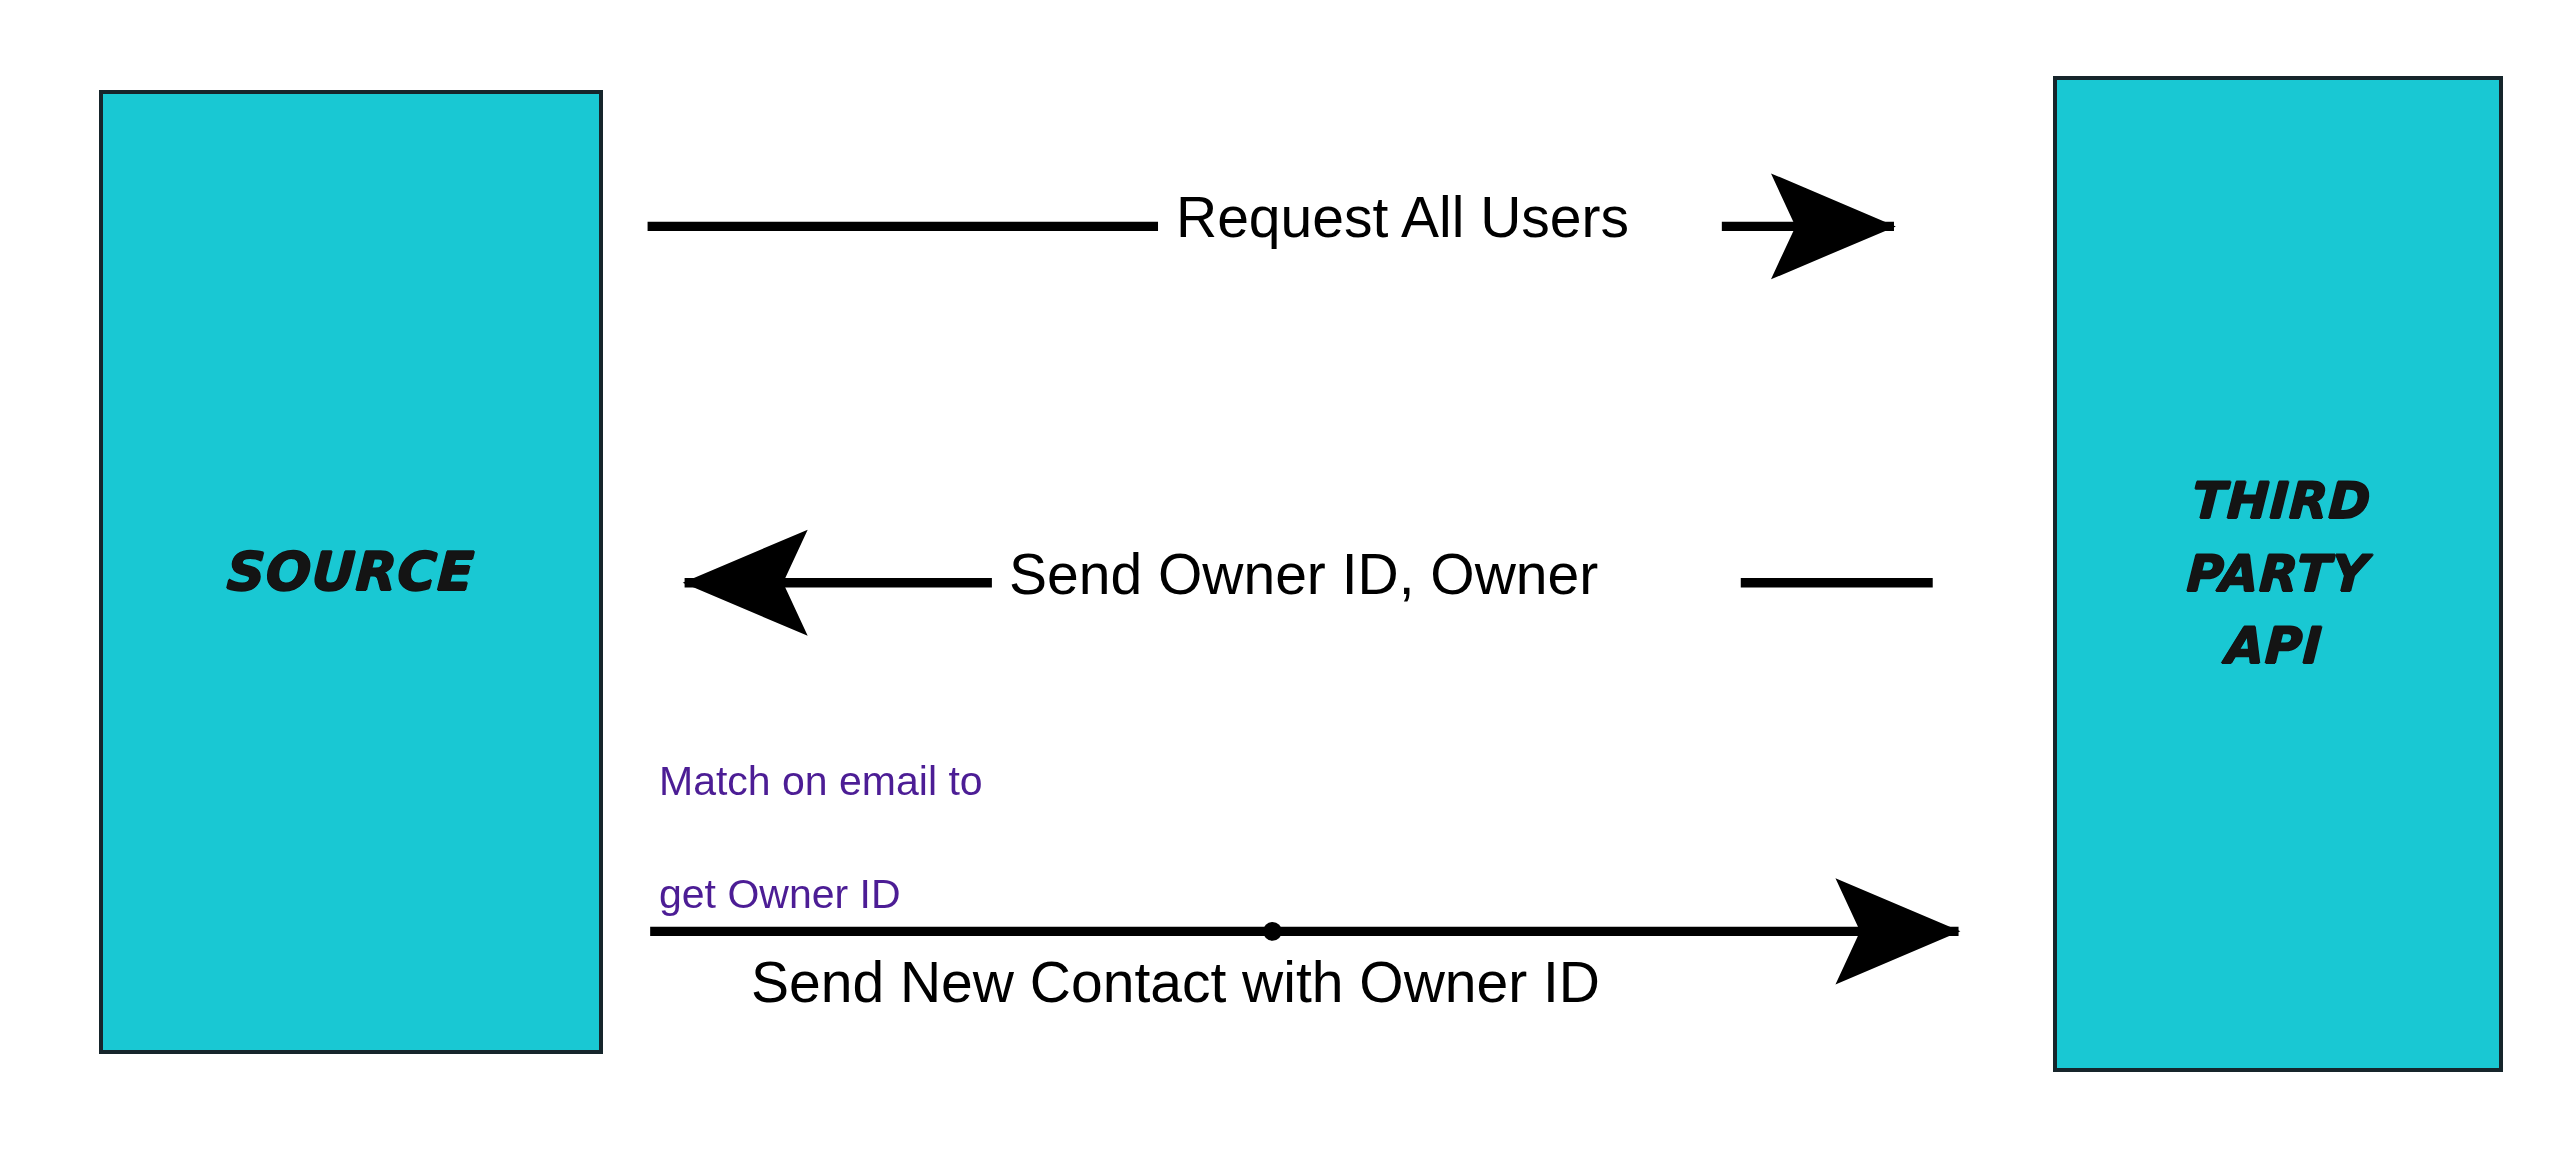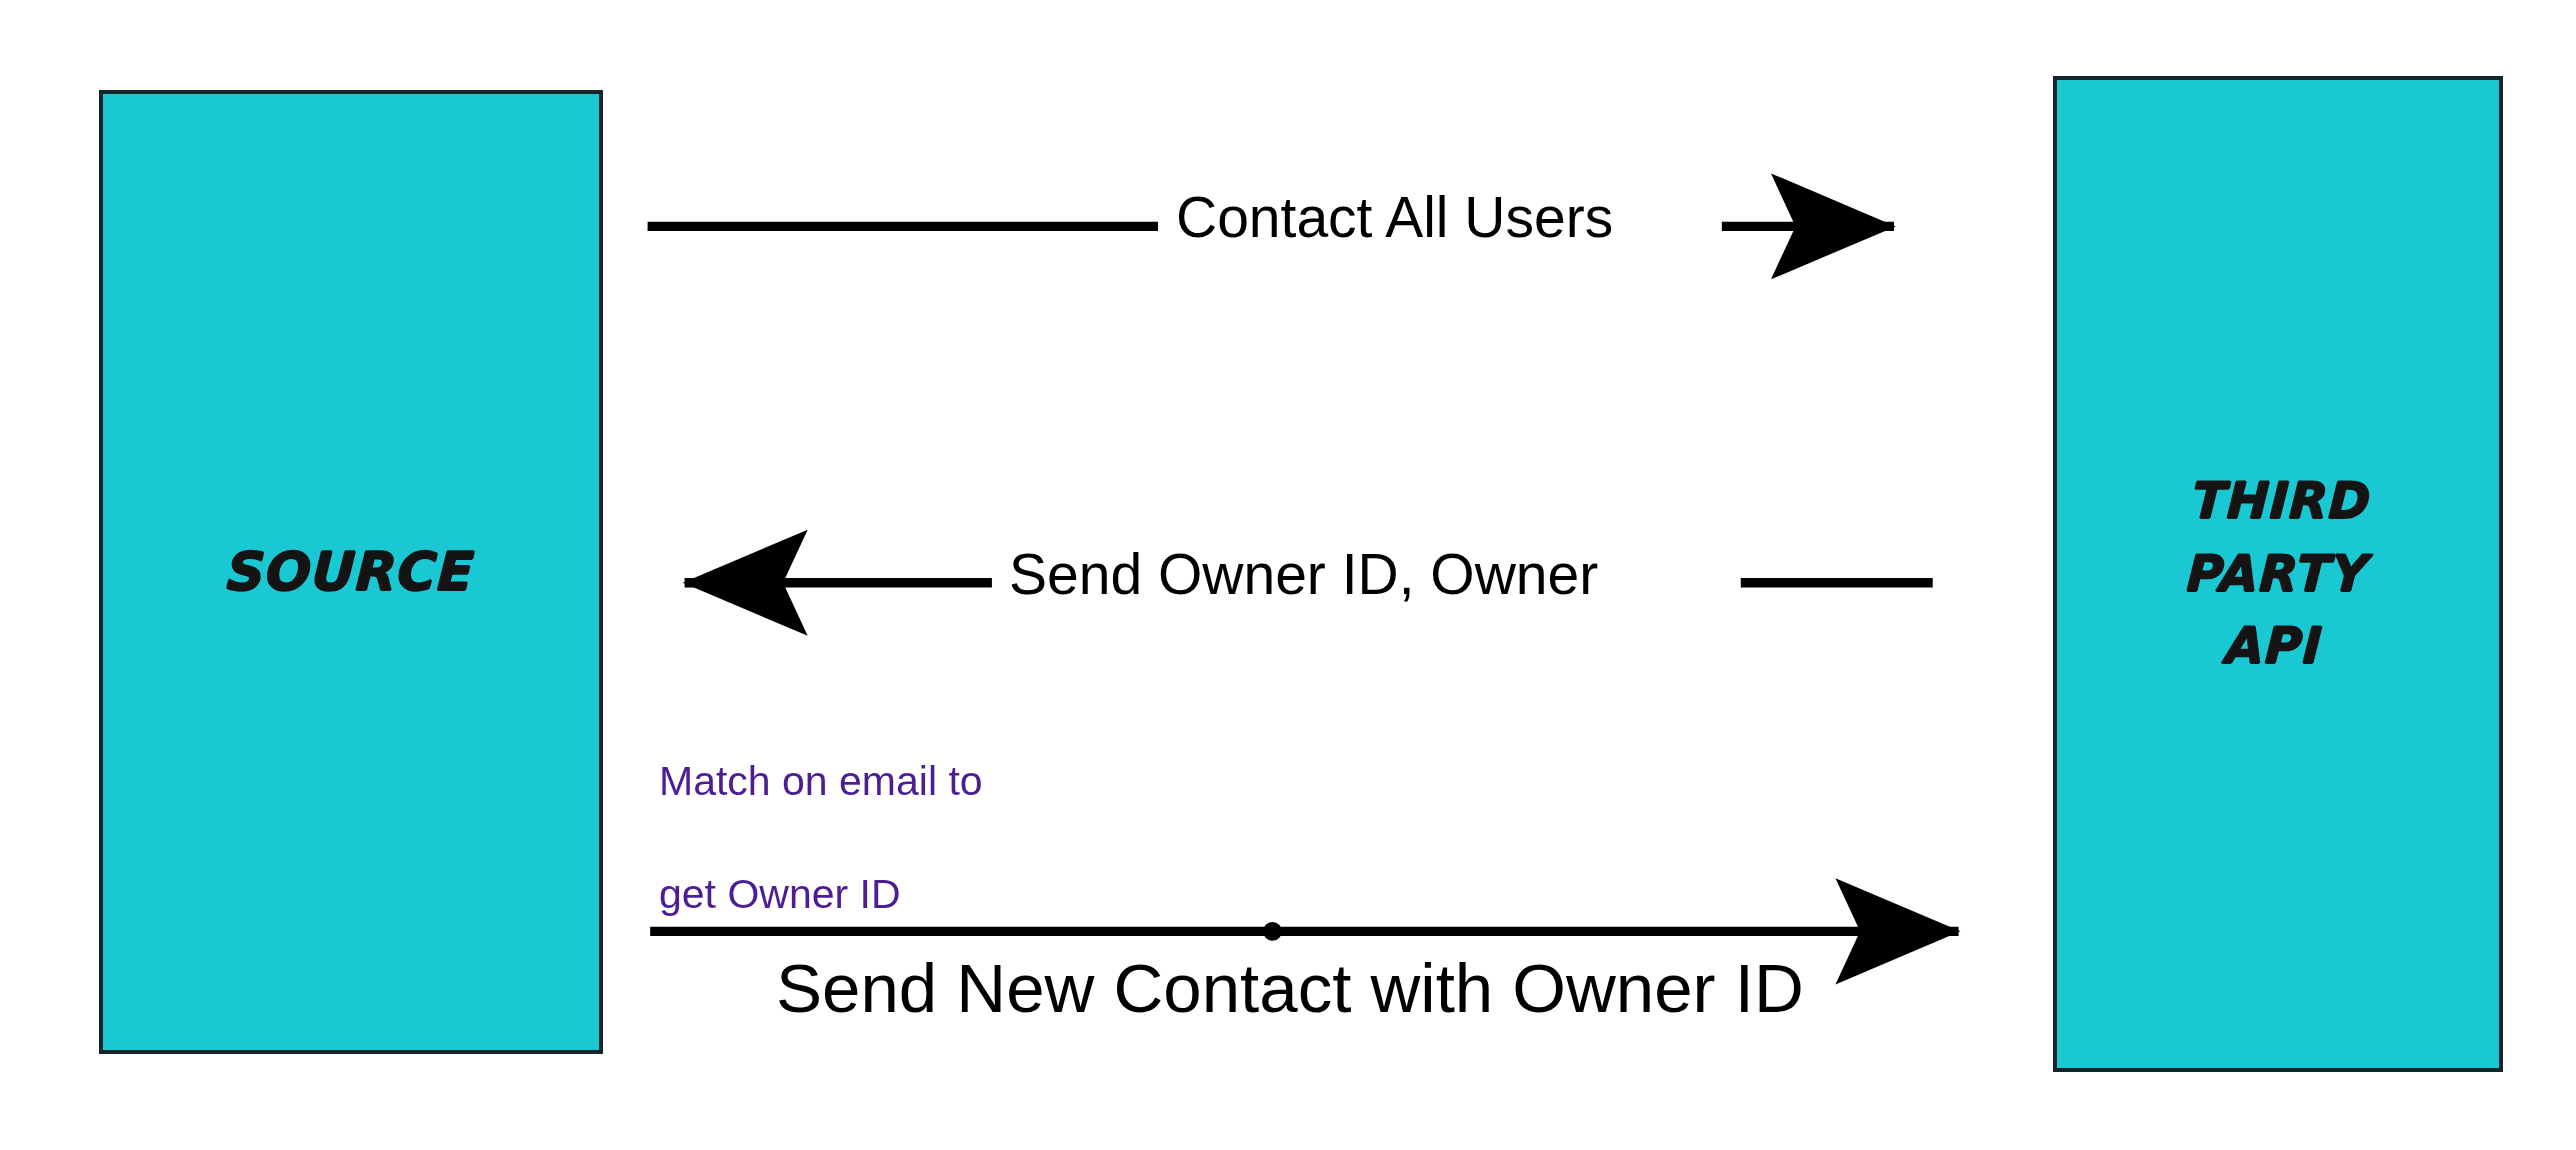--- a/index.html
+++ b/index.html
@@ -87,22 +87,21 @@
     font-size: 57px;
   }
   #edge-label-sendowner {
     left: 1009px;
     top: 546px;
     font-size: 57px;
   }
   #edge-label-sendcontact {
     left: 751px;
     top: 954px;
-    font-size: 69px;
-    margin-left: 25px;
+    font-size: 57px;
   }
 
   
   #note-match {
     position: absolute;
     left: 659px;
     top: 696px;
     color: #4c1d95;
     font-family: "Liberation Sans", sans-serif;
     font-size: 41px;
@@ -146,21 +145,21 @@
       <line x1="1152" y1="677" x2="795" y2="677" stroke="#000000" stroke-width="11" marker-end="url(#arrow-left)"></line>
       <line x1="2022" y1="677" x2="2245" y2="677" stroke="#000000" stroke-width="11"></line>
     </g>
 
     <g>
       <line x1="755" y1="1082" x2="2275" y2="1082" stroke="#000000" stroke-width="11" marker-end="url(#arrow-right)"></line>
       <circle cx="1478" cy="1082" r="11" fill="#000000"></circle>
     </g>
   </svg>
 
-  <div class="edge-label" id="edge-label-request">Contact All Users</div>
+  <div class="edge-label" id="edge-label-request">Request All Users</div>
 
   <div class="edge-label" id="edge-label-sendowner">Send Owner ID, Owner</div>
 
   <div class="edge-label" id="edge-label-sendcontact">Send New Contact with Owner ID</div>
 
   <div id="note-match">
     <div>Match on email to</div>
     <div>get Owner ID</div>
   </div>
 

